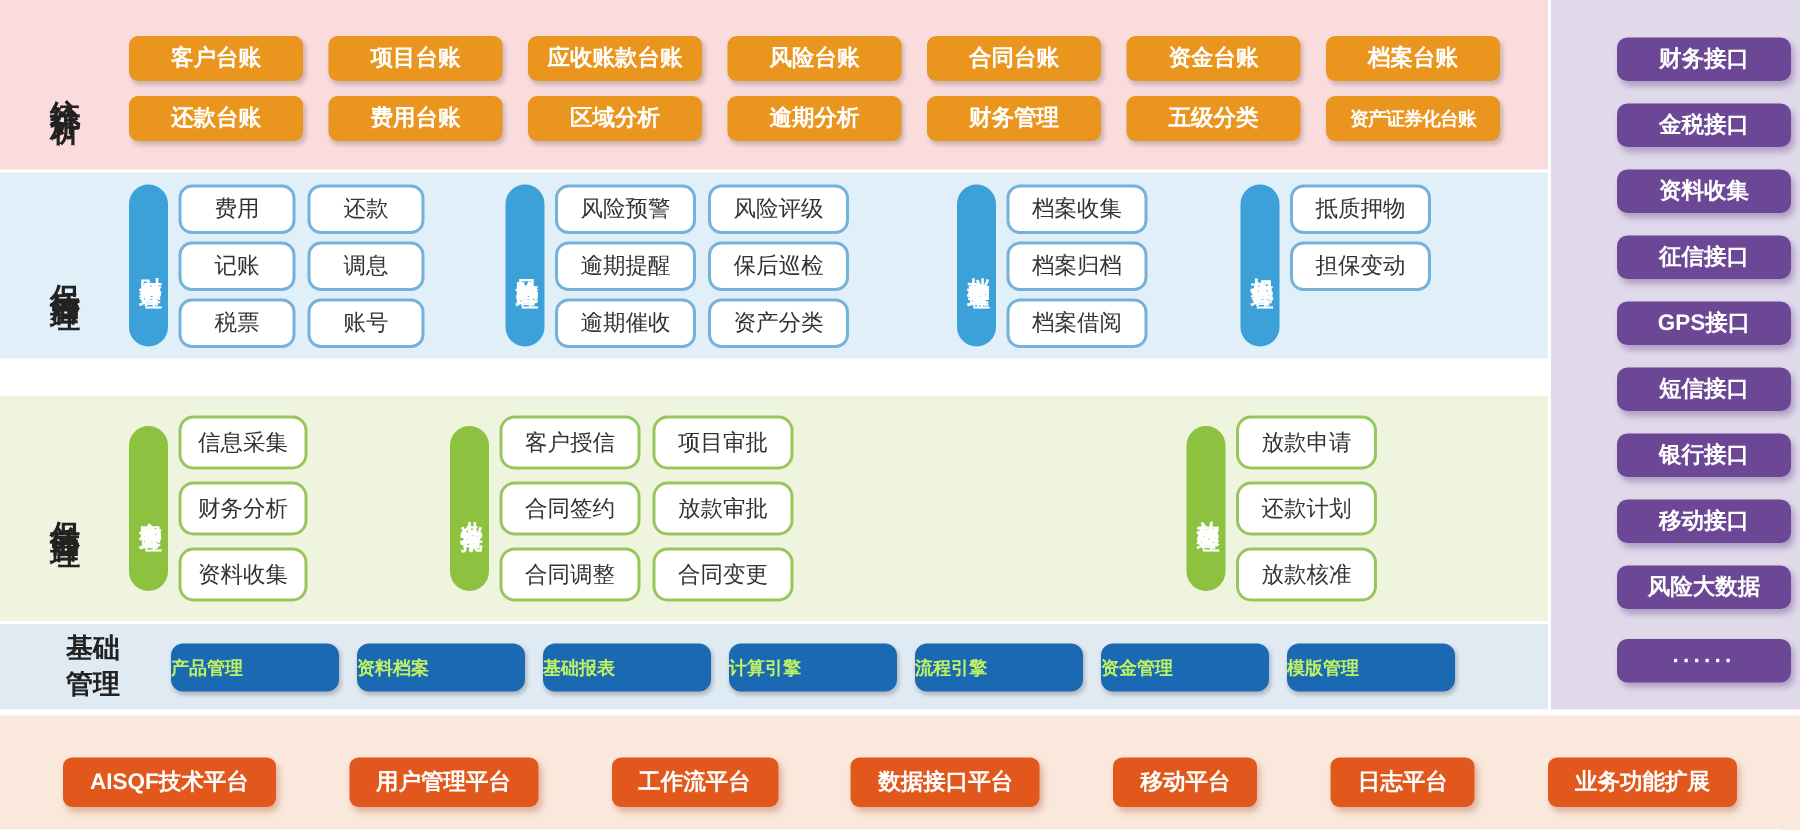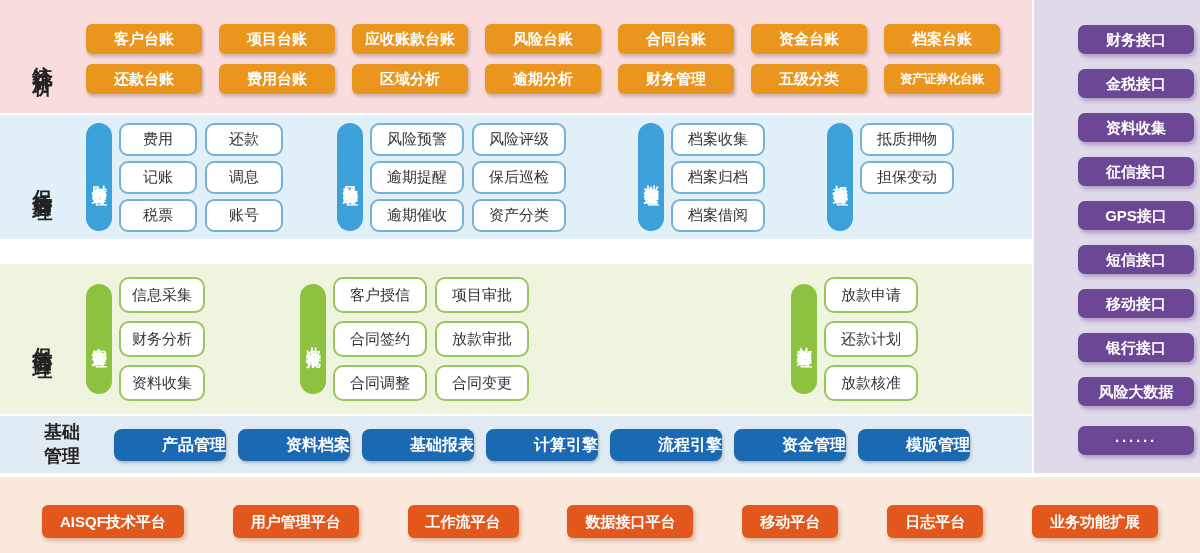--- a/index.html
+++ b/index.html
@@ -52,21 +52,21 @@
   #band-pre .g1 .cell{width:86px;}
   #band-pre .g2 .cell,#band-pre .g3 .cell{width:94px;}
   #band-pre .g2{margin-left:95px;}
   #band-pre .g3{margin-left:262px;}
 
   
   .base-label{margin-left:44px;width:40px;font-size:18px;font-weight:bold;line-height:1.3;
         word-break:break-all;color:var(--ink);}
   .base-grid{display:flex;gap:12px;margin-left:30px;}
   .btn-blue{width:112px;height:32px;line-height:32px;background:var(--bluebtn);border-radius:8px;
-        color:#ffffff;font-weight:bold;font-size:16px;text-align:right;
+        color:#bef264;font-weight:bold;font-size:12px;text-align:left;
         box-shadow:1px 2px 3px rgba(0,0,0,0.22);}
 
   
   .btn-red{height:33px;line-height:33px;padding:0 18px;border-radius:6px;background:var(--redorange);
         color:#fff;font-weight:bold;font-size:15px;text-align:center;
         box-shadow:2px 3px 4px rgba(150,60,20,0.30);}
 
   
   .btn-purple{width:116px;height:29px;line-height:29px;border-radius:7px;background:var(--purple);
         color:#fff;font-weight:bold;font-size:15px;text-align:center;flex:0 0 auto;
@@ -204,22 +204,22 @@
   </section>
 
   <aside id="side-panel">
 
   <div class="btn-purple">财务接口</div>
       <div class="btn-purple">金税接口</div>
       <div class="btn-purple">资料收集</div>
       <div class="btn-purple">征信接口</div>
       <div class="btn-purple">GPS接口</div>
       <div class="btn-purple">短信接口</div>
+      <div class="btn-purple">银行接口</div>
       <div class="btn-purple">移动接口</div>
-      <div class="btn-purple">银行接口</div>
       <div class="btn-purple">风险大数据</div>
       <div class="btn-purple">······</div>
     </aside>
 
   <footer id="band-platform">
 
   <div class="btn-red len7">AISQF技术平台</div>
       <div class="btn-red">用户管理平台</div>
       <div class="btn-red">工作流平台</div>
       <div class="btn-red">数据接口平台</div>

